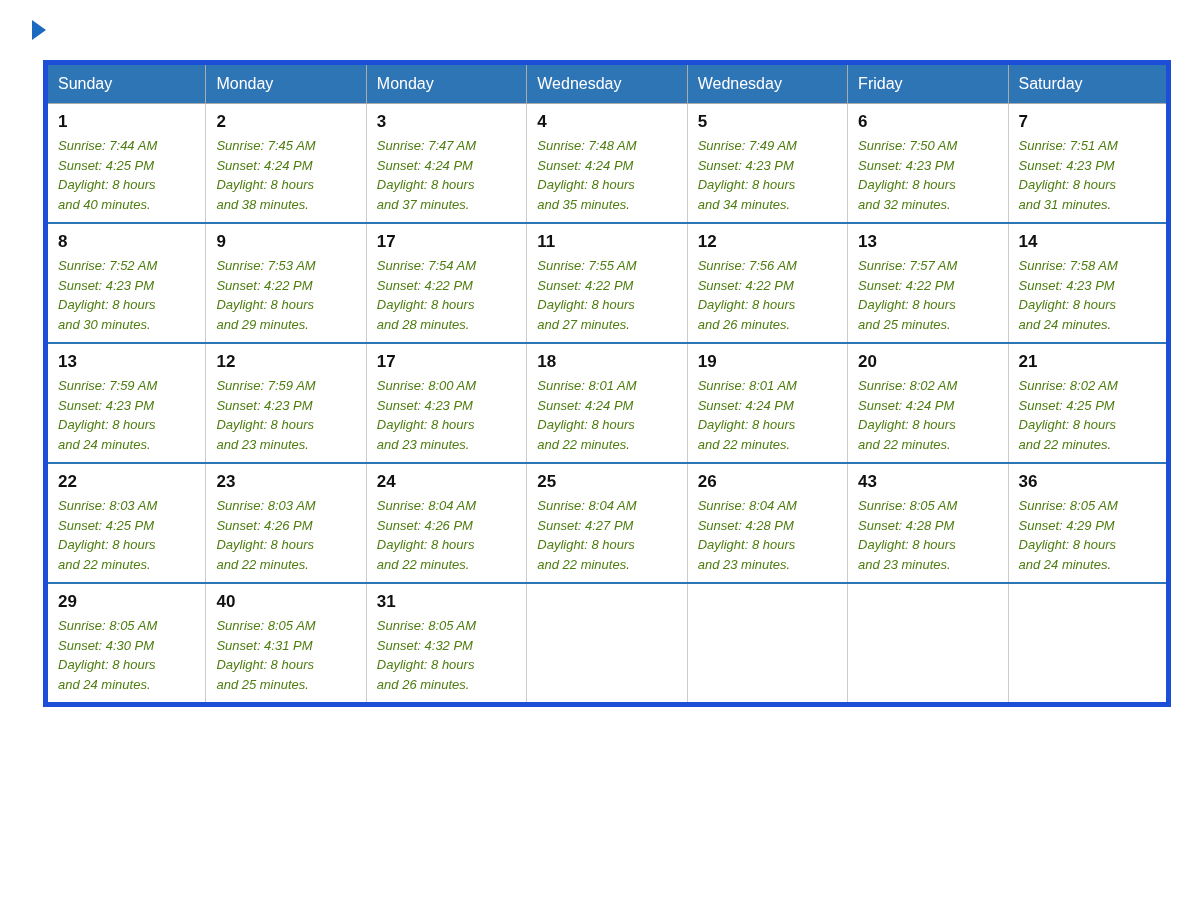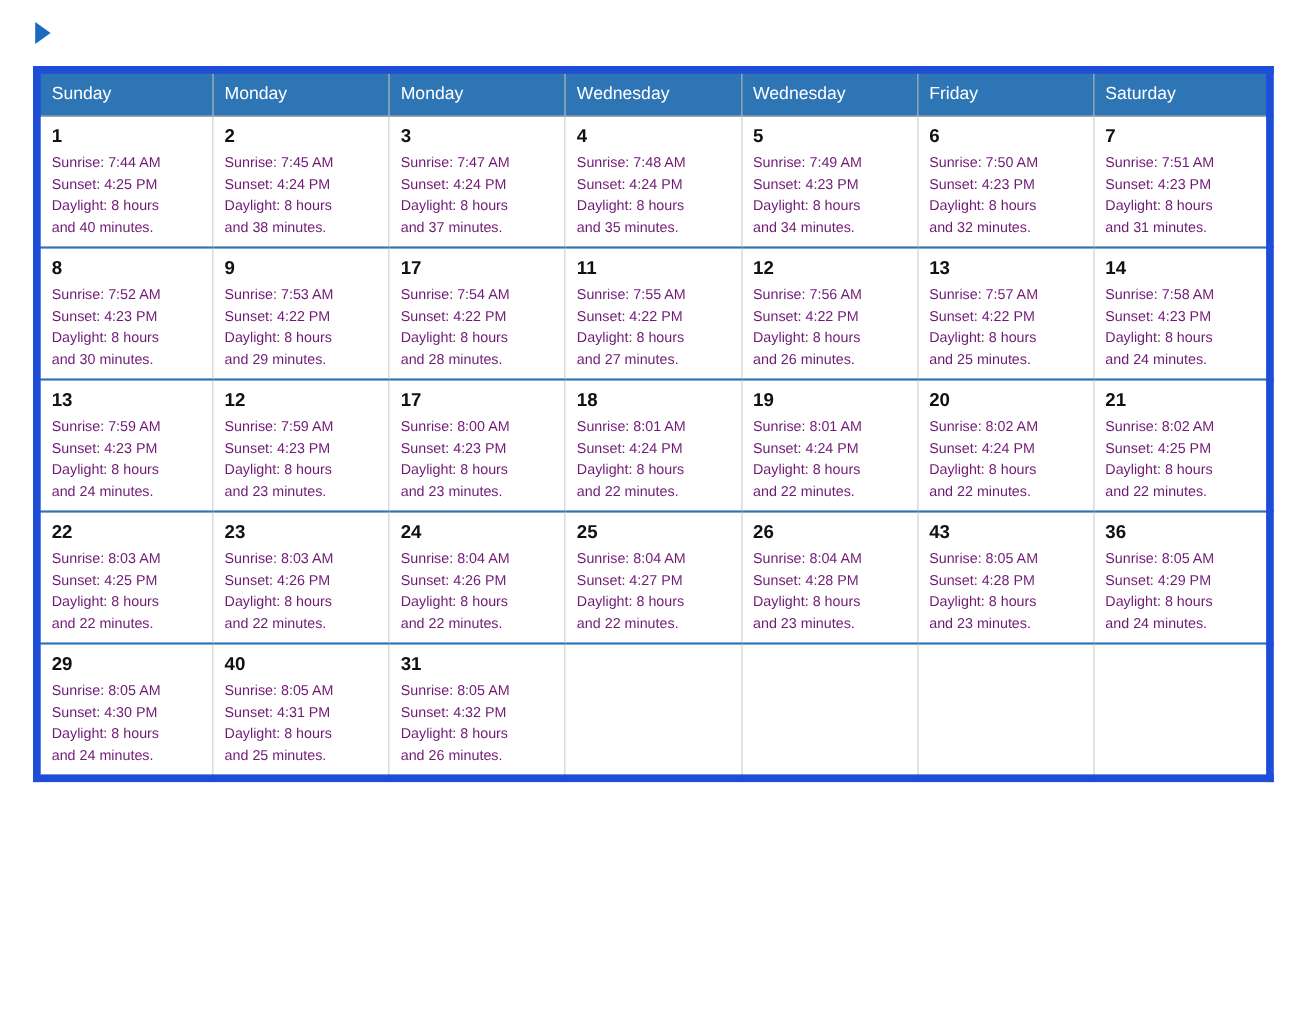--- a/index.html
+++ b/index.html
@@ -49,21 +49,22 @@
       line-height: 1.1;
     }
     .location {
       font-size: 20px;
       color: #555;
       margin-top: 4px;
     }
     .calendar {
       width: 100%;
       border-collapse: collapse;
-      border: 7px solid #1d4ed8;
+      border: 5px solid #1d4ed8;
+      margin-left: 13px;
     }
     .calendar th {
       background-color: #2e75b6;
       color: #fff;
       font-size: 16px;
       font-weight: normal;
       padding: 10px 10px;
       text-align: left;
       border: 1px solid #aaa;
     }
@@ -76,22 +77,23 @@
     }
     .day-number {
       font-size: 17px;
       font-weight: bold;
       color: #111;
       margin-bottom: 4px;
       display: block;
     }
     .day-info {
       font-size: 13px;
-      color: #701a75;
+      color: #4d7c0f;
       line-height: 1.5;
+      font-style: italic;
     }
     .empty-cell {
       background: #fff;
     }
     .row-divider td {
       border-top: 2px solid #2e75b6;
     }
   </style>
 </head>
 <body>

